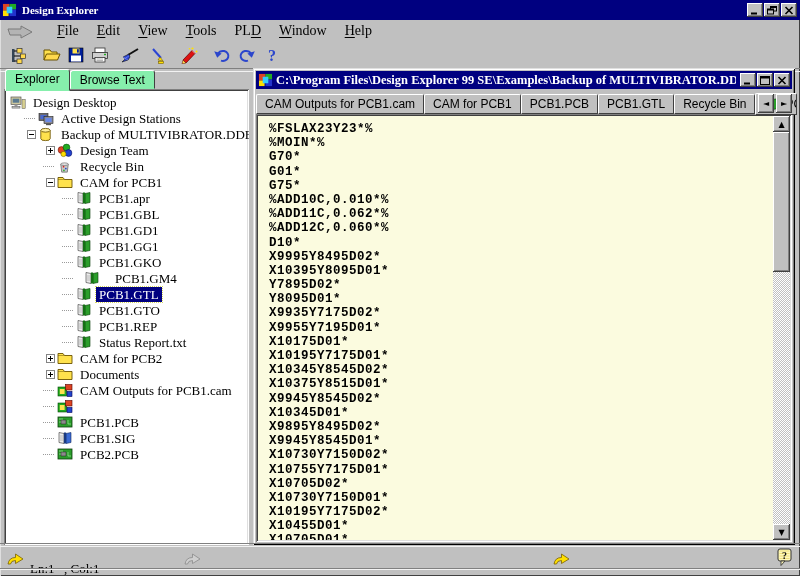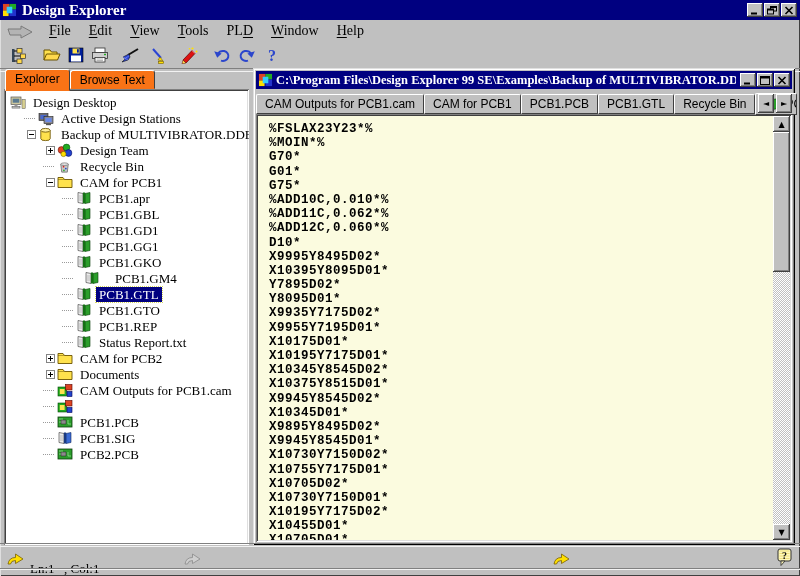--- a/index.html
+++ b/index.html
@@ -3,36 +3,36 @@
 <meta charset="utf-8">
 <style>
   html,body{margin:0;padding:0;}
   body{width:800px;height:576px;overflow:hidden;background:#c0c0c0;
        font-family:"Liberation Serif",serif;-webkit-font-smoothing:none;}
   .screen{position:relative;width:800px;height:576px;background:var(--face,#c0c0c0);
           box-shadow:inset 1px 1px 0 #dfdfdf, inset -1px -1px 0 #404040;}
   
   .titlebar{height:18px;background:var(--navy,#000080);display:flex;align-items:center;
             gap:3px;padding:1px 3px 1px 2px;}
-  .title-text{color:#fff;font-weight:bold;font-size:15px;flex:1;padding-left:2px;white-space:nowrap;}
+  .title-text{color:#fff;font-weight:bold;font-size:11px;flex:1;padding-left:2px;white-space:nowrap;}
   .win-btn{width:16px;height:14px;background:#c0c0c0;flex:none;
            box-shadow:inset -1px -1px 0 #404040, inset 1px 1px 0 #fff, inset -2px -2px 0 #808080;
            display:flex;align-items:center;justify-content:center;margin-left:1px;}
-  .menubar{height:22px;display:flex;align-items:center;padding-left:6px;font-size:14px;}
+  .menubar{height:22px;display:flex;align-items:center;padding-left:6px;font-size:14px;gap:8px;}
   .menu-item{padding:2px 9px;white-space:nowrap;}
   .client-arrow{margin-right:6px;display:flex;align-items:center;}
   .toolbar{height:26px;display:flex;align-items:center;padding-left:2px;}
   .tb-btn{width:24px;height:22px;display:flex;align-items:center;justify-content:center;flex:none;}
   .hline{height:2px;border-top:1px solid #808080;border-bottom:1px solid #f2f2f2;}
   
   .work{position:absolute;top:66px;left:0;right:0;bottom:31px;display:flex;padding:2px 5px 0 4px;}
   .left-panel{width:245px;flex:none;display:flex;flex-direction:column;}
   .ltab-row{height:21px;display:flex;align-items:flex-end;font-family:"Liberation Sans",sans-serif;
             font-size:12px;padding-left:1px;position:relative;z-index:2;}
-  .ltab{background:#f97316;border:1px solid;border-color:#fff #404040 transparent #fff;
+  .ltab{background:#86efac;border:1px solid;border-color:#fff #404040 transparent #fff;
         border-radius:3px 3px 0 0;padding:2px 9px 2px;height:13px;white-space:nowrap;}
   .ltab.active{margin-bottom:-2px;padding-bottom:5px;position:relative;z-index:3;}
   .tree-box{flex:1;background:#fff;overflow:hidden;padding:5px 2px 2px 2px;
             box-shadow:inset 1px 1px 0 #808080, inset -1px -1px 0 #fff,
                        inset 2px 2px 0 #404040, inset -2px -2px 0 #dfdfdf;}
   .tree-row{height:16px;display:flex;align-items:center;white-space:nowrap;}
   .expand-cell{width:14px;flex:none;display:flex;justify-content:center;align-items:center;}
   .dash{width:11px;flex:none;border-top:1px dotted #9a9a9a;margin:0 3px 0 0;}
   .tree-icon{width:16px;height:15px;flex:none;margin-right:4px;display:flex;align-items:center;}
   .tree-label{font-size:13px;padding:0 3px;line-height:15px;}

